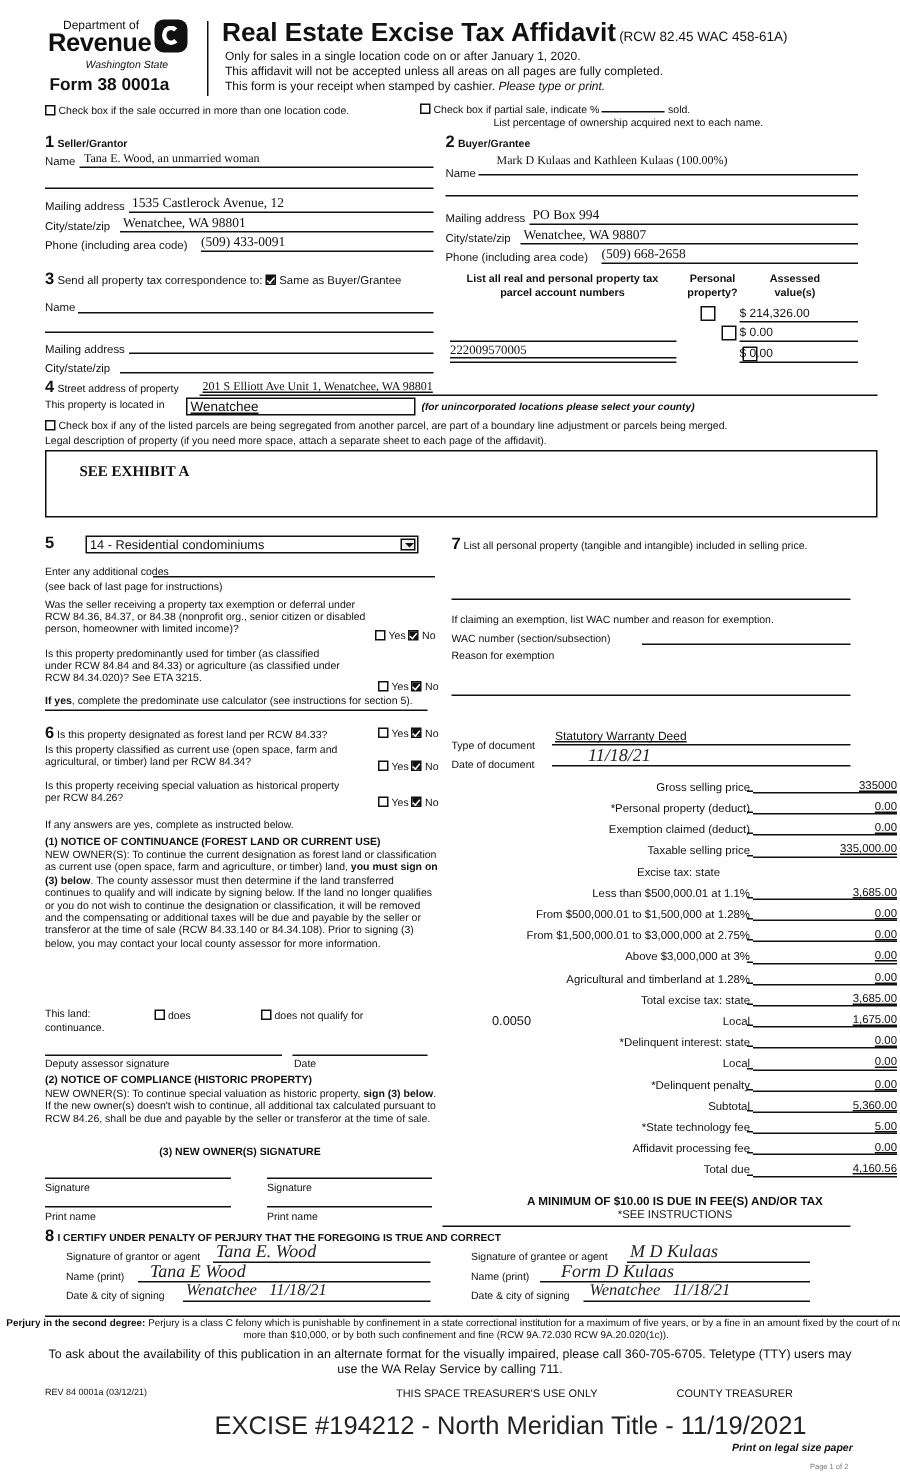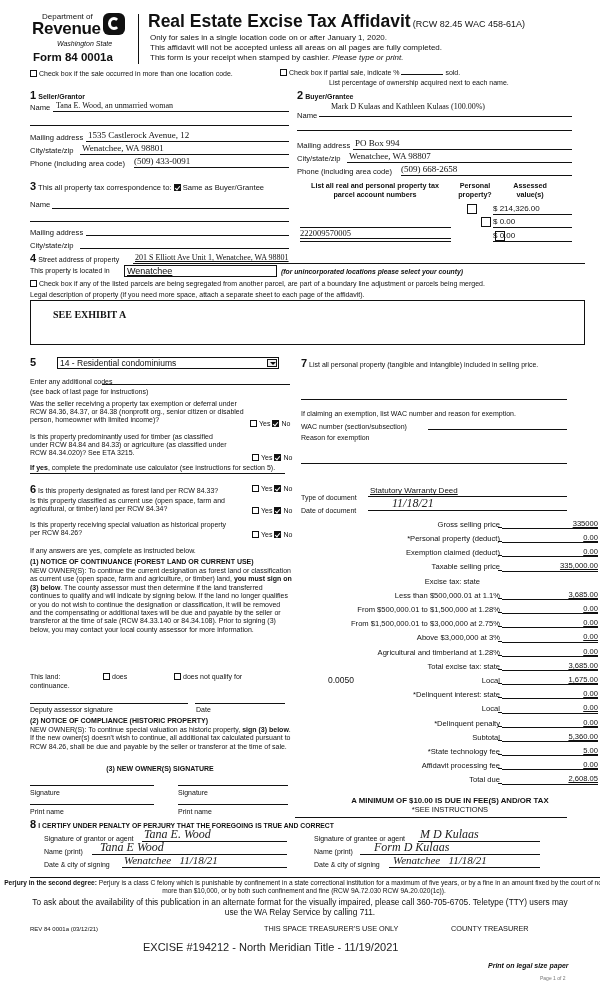--- a/index.html
+++ b/index.html
@@ -27,21 +27,21 @@
 
 
 <div class="abs" style="left:20px;top:10px;width:110px;height:50px;">
   <div class="abs" style="left:22px;top:2px;font-size:8px;">Department of</div>
   <div class="abs bold" style="left:12px;top:9px;font-size:17px;letter-spacing:-0.3px;">Revenue</div>
   <div class="abs" style="left:83px;top:3px;width:22px;height:22px;border-radius:6px;background:#111;">
     <div style="position:absolute;left:5px;top:4px;width:12px;height:13px;border:3px solid #fff;border-right-color:transparent;border-radius:50%;"></div>
   </div>
   <div class="abs" style="left:37px;top:30px;font-size:7px;font-style:italic;">Washington State</div>
 </div>
-<div class="abs bold" style="left:33px;top:51px;font-size:11.5px;">Form 84 0001a</div>
+<div class="abs bold" style="left:33px;top:51px;font-size:11.5px;">Form 38 0001a</div>
 <div class="abs" style="left:138px;top:14px;width:1px;height:50px;background:#111;"></div>
 <div class="abs" style="left:148px;top:11px;white-space:nowrap;">
   <span class="bold" style="font-size:17.5px;">Real Estate Excise Tax Affidavit</span>
   <span style="font-size:9px;">(RCW 82.45 WAC 458-61A)</span>
 </div>
 <div class="abs" style="left:150px;top:33px;font-size:8px;">Only for sales in a single location code on or after January 1, 2020.</div>
 <div class="abs" style="left:150px;top:43px;font-size:8px;">This affidavit will not be accepted unless all areas on all pages are fully completed.</div>
 <div class="abs" style="left:150px;top:53px;font-size:8px;">
   <span>This form is your receipt when stamped by cashier.</span>
   <i>Please type or print.</i>
@@ -75,21 +75,21 @@
   <span class="fv" style="left:2px;font-size:9px;">Wenatchee, WA 98801</span>
 </div>
 <div class="abs" style="left:30px;top:159px;">Phone (including area code)</div>
 <div class="field" style="left:134px;top:155px;width:155px;height:13px;">
   <span class="fv" style="left:0px;font-size:9px;">(509) 433-0091</span>
 </div>
 
 
 <div class="abs" style="left:30px;top:180px;white-space:nowrap;">
   <span class="num">3</span>
-  <span>This all property tax correspondence to:</span>
+  <span>Send all property tax correspondence to:</span>
   <span class="cb checked"></span><span>Same as Buyer/Grantee</span>
 </div>
 <div class="abs" style="left:30px;top:200px;">Name</div>
 <div class="field" style="left:52px;top:197px;width:237px;height:12px;"></div>
 <div class="field" style="left:30px;top:210px;width:259px;height:12px;"></div>
 <div class="abs" style="left:30px;top:228px;">Mailing address</div>
 <div class="field" style="left:86px;top:224px;width:203px;height:12px;"></div>
 <div class="abs" style="left:30px;top:241px;">City/state/zip</div>
 <div class="field" style="left:80px;top:237px;width:209px;height:12px;"></div>
 
@@ -359,21 +359,21 @@
     </div>
     <div class="fee-row" style="top: 759.4px;">
       <span class="lbl">Affidavit processing fee</span>
       <span style="position: absolute; right: 4px; bottom: 0px; width: 96px;"></span>
       <span class="val">0.00</span>
       <span style="position: absolute; right: 100px; bottom: 1px; width: 4px; border-bottom: 1px solid rgb(17, 17, 17);"></span>
     </div>
     <div class="fee-row" style="top: 773.6px;">
       <span class="lbl">Total due</span>
       <span style="position: absolute; right: 4px; bottom: 0px; width: 96px;"></span>
-      <span class="val">2,608.05</span>
+      <span class="val">4,160.56</span>
       <span style="position: absolute; right: 100px; bottom: 1px; width: 4px; border-bottom: 1px solid rgb(17, 17, 17);"></span>
     </div>
   </div>
 
 <div class="abs bold center" style="left:300px;top:796px;width:300px;font-size:7.8px;">A MINIMUM OF $10.00 IS DUE IN FEE(S) AND/OR TAX</div>
 <div class="abs center" style="left:300px;top:805px;width:300px;font-size:7.5px;">*SEE INSTRUCTIONS</div>
 
 
 <div class="abs" style="left:295px;top:817px;width:272px;height:1px;background:#111;"></div>
 <div class="abs" style="left:30px;top:818px;white-space:nowrap;">
@@ -409,18 +409,18 @@
 <div class="abs" style="left:30px;top:877px;width:570px;height:1px;background:#111;"></div>
 
 
 <div class="abs center" style="left:4px;top:879px;width:600px;font-size:6.6px;line-height:1.2;">
   <b>Perjury in the second degree:</b><span> Perjury is a class C felony which is punishable by confinement in a state correctional institution for a maximum of five years, or by a fine in an amount fixed by the court of not more than $10,000, or by both such confinement and fine (RCW 9A.72.030 RCW 9A.20.020(1c)).</span>
 </div>
 <div class="abs center" style="left:30px;top:898px;width:540px;font-size:8.3px;line-height:1.15;">To ask about the availability of this publication in an alternate format for the visually impaired, please call 360-705-6705. Teletype (TTY) users may use the WA Relay Service by calling 711.</div>
 <div class="abs" style="left:30px;top:926px;font-size:6px;">REV 84 0001a (03/12/21)</div>
 <div class="abs" style="left:264px;top:925px;font-size:7.3px;">THIS SPACE TREASURER'S USE ONLY</div>
 <div class="abs" style="left:451px;top:925px;font-size:7.3px;">COUNTY TREASURER</div>
-<div class="abs" style="left:143px;top:941px;font-size:11px;color:#222;">EXCISE #194212 - North Meridian Title - 11/19/2021</div>
+<div class="abs" style="left:143px;top:941px;font-size:17px;color:#222;">EXCISE #194212 - North Meridian Title - 11/19/2021</div>
 <div class="abs bold" style="left:488px;top:962px;font-size:7px;font-style:italic;white-space:nowrap;">Print on legal size paper</div>
 <div class="abs" style="left:540px;top:975px;font-size:5px;color:#777;white-space:nowrap;">Page 1 of 2</div>
 
 
 
 
 </body></html>

